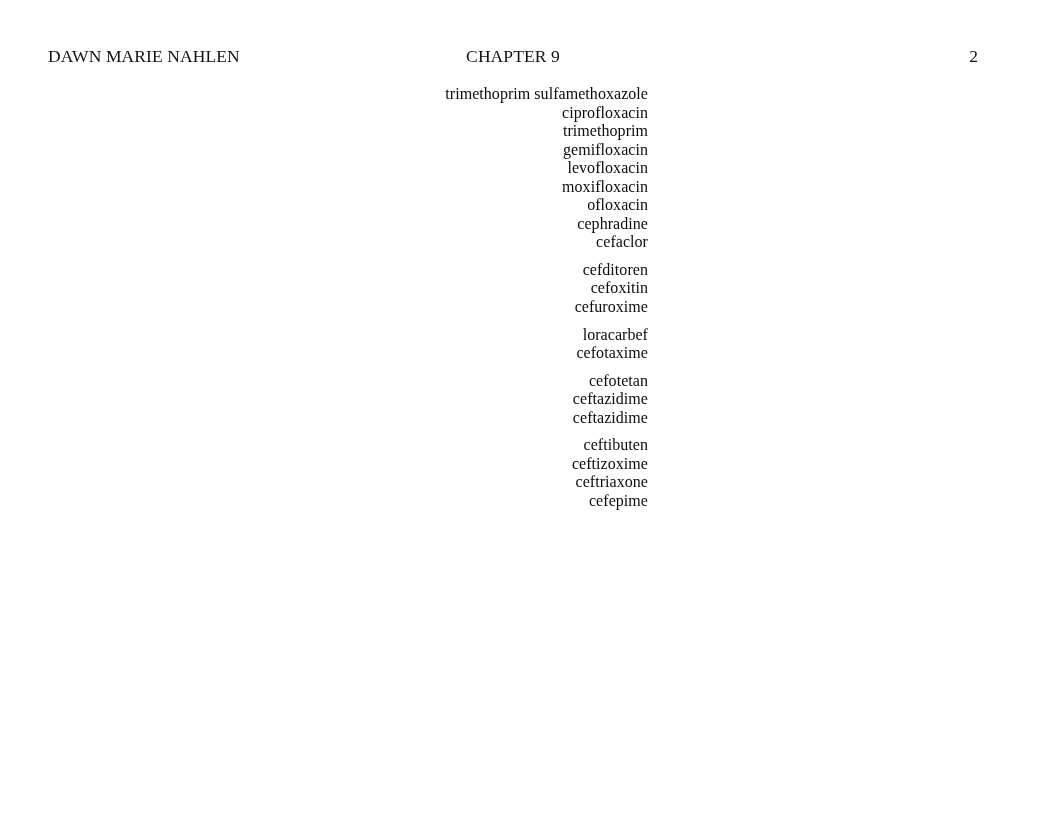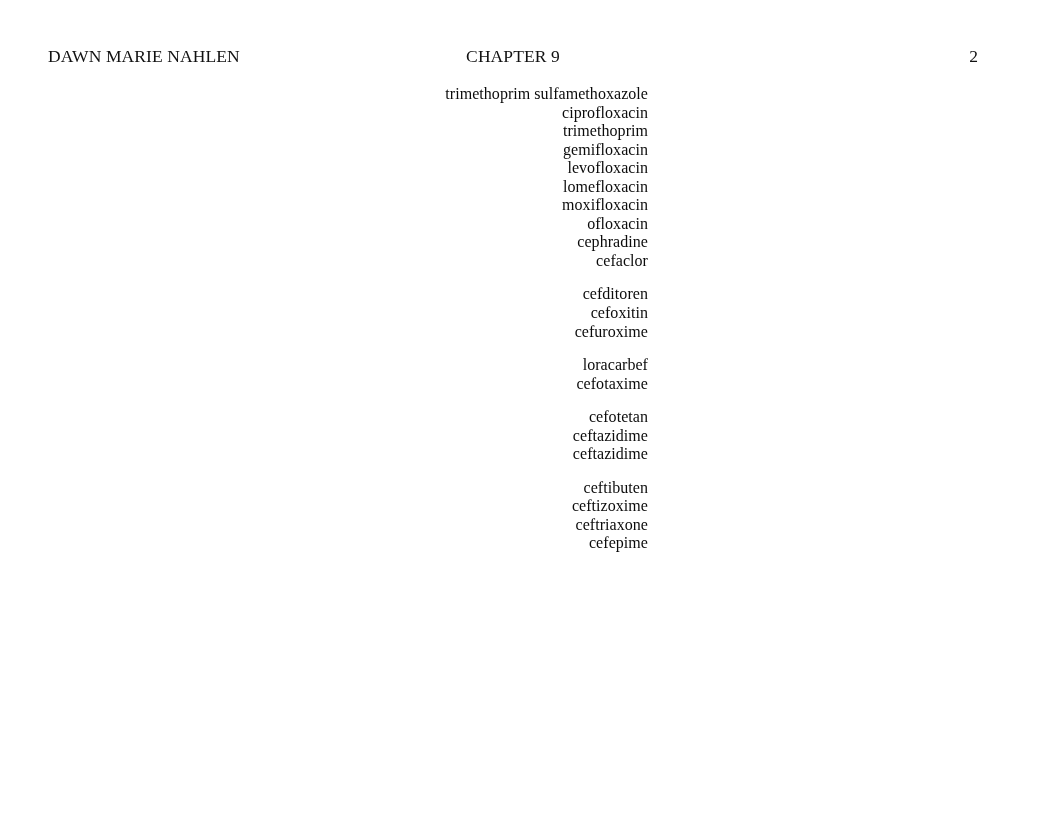--- a/index.html
+++ b/index.html
@@ -61,41 +61,40 @@
   .drug-list li {
     font-size: 16px;
     line-height: 18.55px;
     white-space: nowrap;
     color: #0b0b0b;
     letter-spacing: 0.05px;
     text-align: right;
   }
   
   .drug-list li.gap-before {
-    margin-top: 15px;
+    margin-top: 9px;
   }
 </style>
 </head>
 <body>
 
 <div class="page">
 
   <div class="running-header">
     <div class="hdr-left">DAWN MARIE NAHLEN</div>
     <div class="hdr-center">CHAPTER 9</div>
     <div class="hdr-right">2</div>
   </div>
 
   <ul class="drug-list">
       <li>trimethoprim sulfamethoxazole</li>
       <li>ciprofloxacin</li>
       <li>trimethoprim</li>
       <li>gemifloxacin</li>
       <li>levofloxacin</li>
-      <li>lomefloxacin</li>
       <li>moxifloxacin</li>
       <li>ofloxacin</li>
       <li>cephradine</li>
       <li>cefaclor</li>
       <li class="gap-before">cefditoren</li>
       <li>cefoxitin</li>
       <li>cefuroxime</li>
       <li class="gap-before">loracarbef</li>
       <li>cefotaxime</li>
       <li class="gap-before">cefotetan</li>

